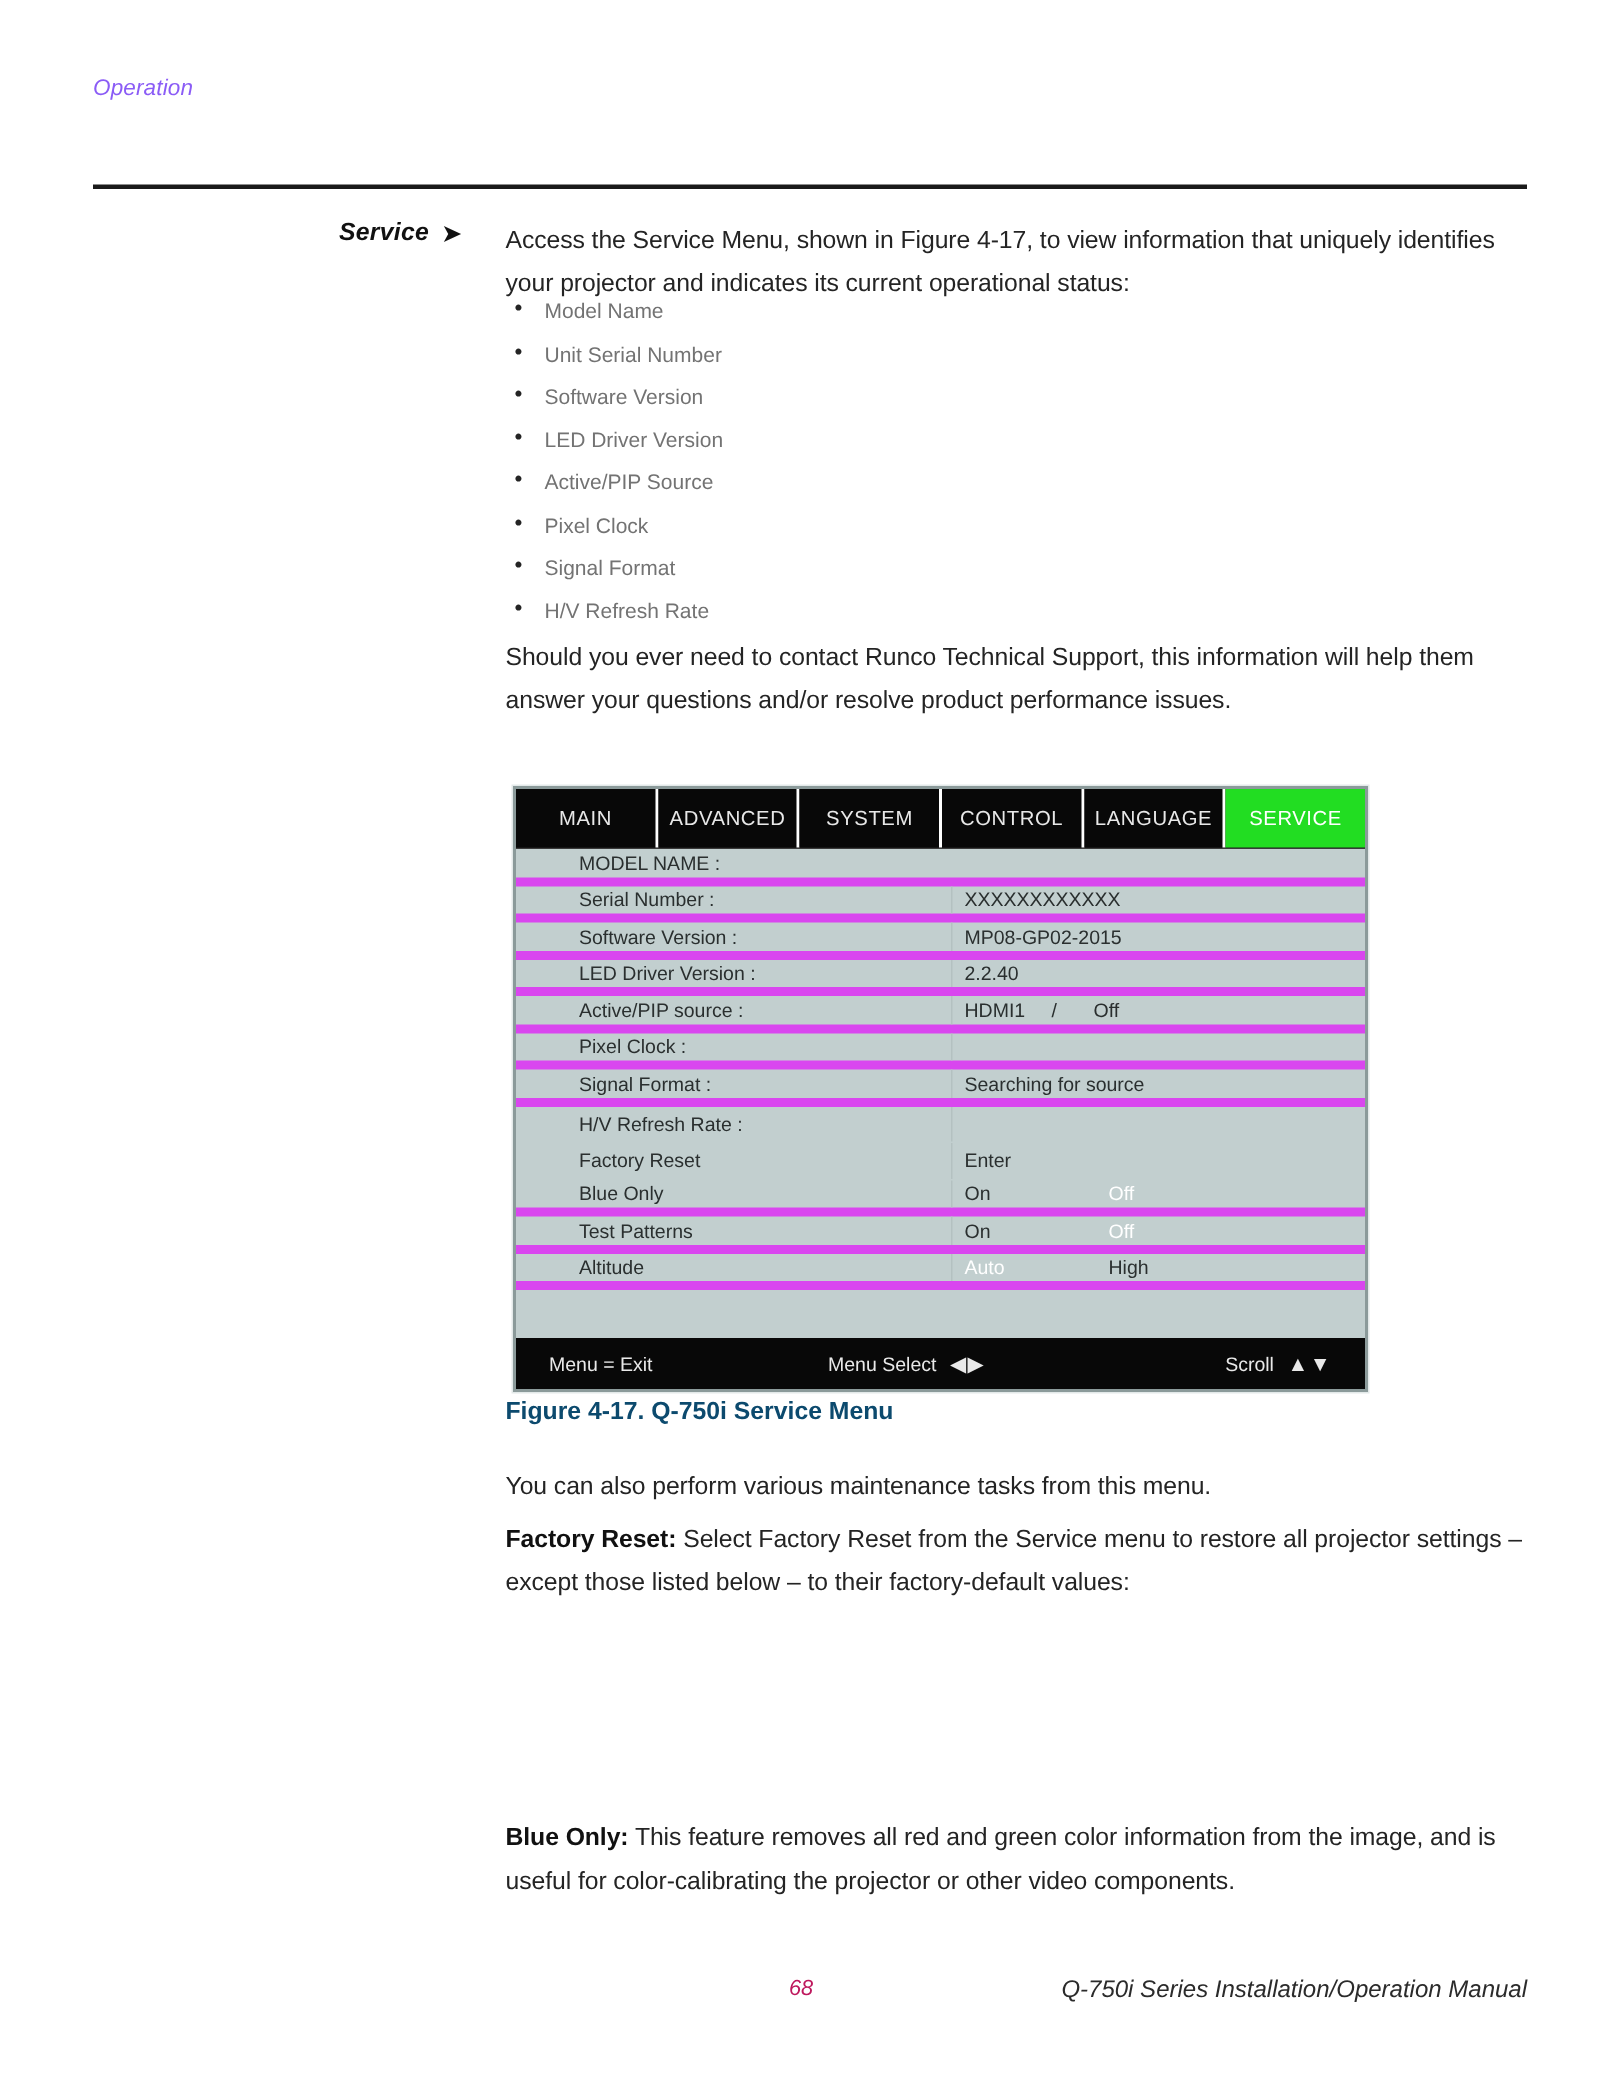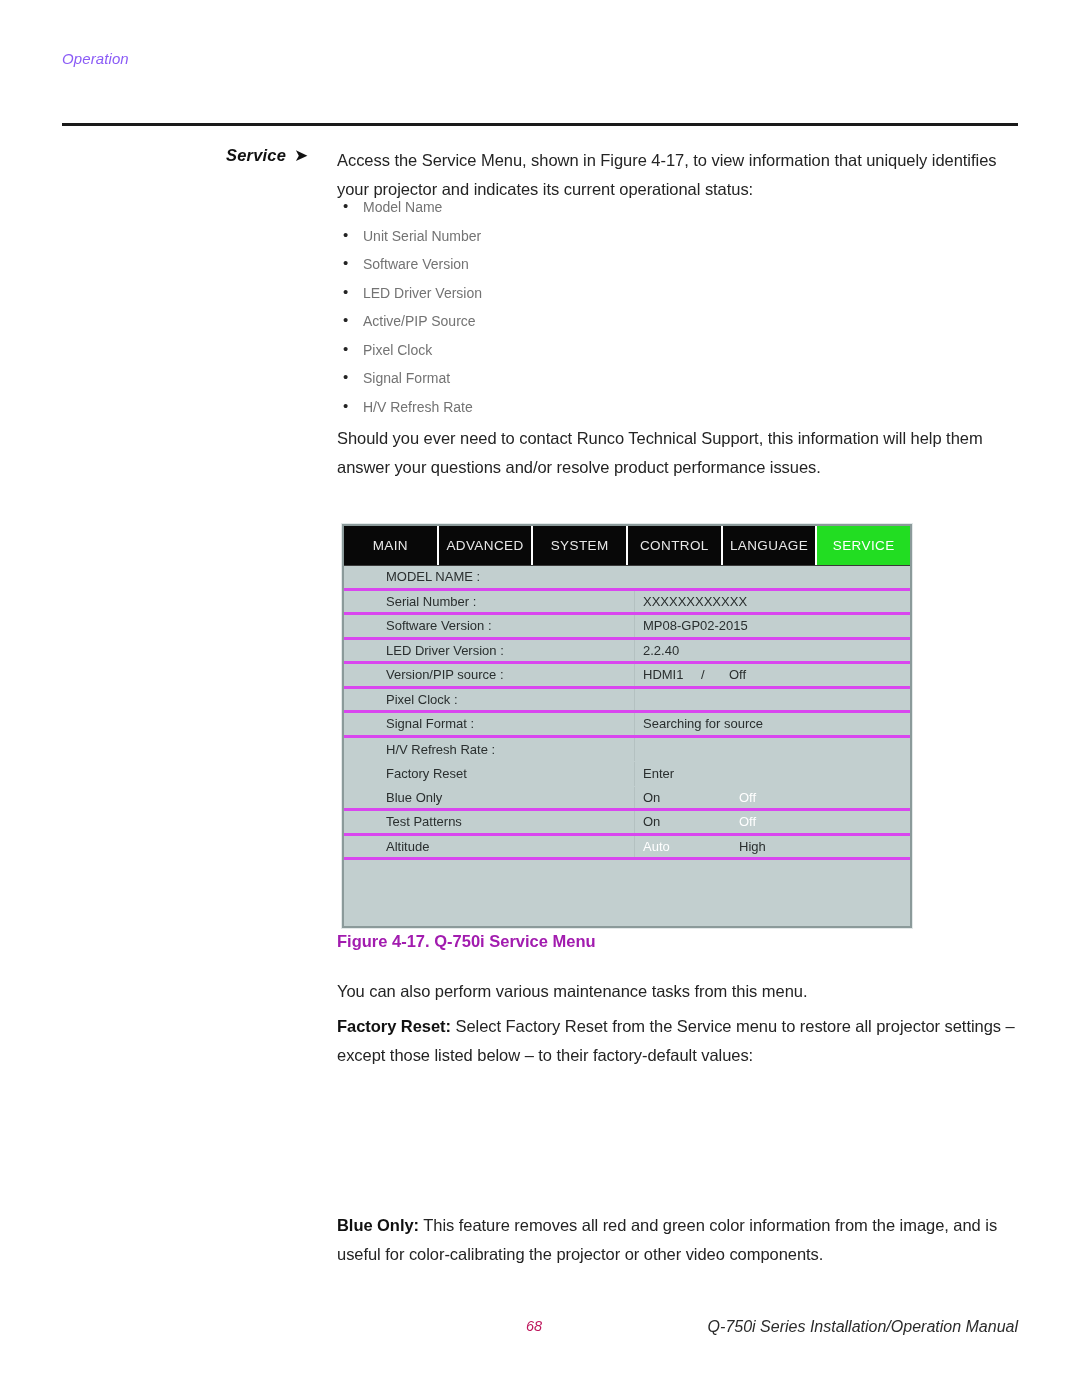--- a/index.html
+++ b/index.html
@@ -126,21 +126,21 @@
   .osd-body {
     position: relative;
     height: 324px;
     background: #c2cfcf;
     padding: 0;
   }
   .osd-row {
     display: flex;
     height: 24.5px;
     align-items: center;
-    border-bottom: 3px solid #d946ef;
+    border-bottom: 6px solid #d946ef;
     font-size: 13px;
     color: #2a2f2f;
   }
   .osd-row.noline { border-bottom: 1px solid transparent; }
   .osd-label {
     width: 290px;
     padding-left: 42px;
     white-space: nowrap;
   }
   .osd-value {
@@ -173,21 +173,21 @@
   .osd-footer .f2 { position: absolute; left: 208px; }
   .osd-footer .f3 { position: absolute; right: 22px; }
   .osd-footer .glyphs { letter-spacing: 1px; margin-left: 9px; font-size: 14px; }
 
   .fig-caption {
     position: absolute;
     left: 337px;
     top: 932px;
     font-weight: bold;
     font-size: 16.5px;
-    color: #a21caf;
+    color: #0c4a6e;
   }
 
   
   .pg-num {
     position: absolute;
     left: 526px;
     top: 1318px;
     font-size: 14.5px;
     font-style: italic;
     color: #be185d;
@@ -265,21 +265,21 @@
       </div>
 
       <div class="osd-row">
         <div class="osd-label">LED Driver Version :</div>
         <div class="osd-value">
           <span class="opt">2.2.40</span>
         </div>
       </div>
 
       <div class="osd-row">
-        <div class="osd-label">Version/PIP source :</div>
+        <div class="osd-label">Active/PIP source :</div>
         <div class="osd-value">
           <span class="opt" style="min-width:58px">HDMI1</span>
           <span class="opt" style="min-width:28px">/</span>
           <span class="opt">Off</span>
         </div>
       </div>
 
       <div class="osd-row">
         <div class="osd-label">Pixel Clock :</div>
         <div class="osd-value">
@@ -328,20 +328,29 @@
         <div class="osd-label">Altitude</div>
         <div class="osd-value">
           <span class="opt first sel">Auto</span>
           <span class="opt">High</span>
         </div>
       </div>
 
       <div class="osd-spacer"></div>
     </div>
 
+    <div class="osd-footer">
+      <span class="f1">Menu = Exit</span>
+      <span class="f2">
+        <span>Menu Select</span><span class="glyphs">◀▶</span>
+      </span>
+      <span class="f3">
+        <span>Scroll</span><span class="glyphs">▲▼</span>
+      </span>
+    </div>
   </div>
 
   <div class="fig-caption">Figure 4-17. Q-750i Service Menu</div>
 
   <div class="body-col" style="top:977px;">
     <p class="para">You can also perform various maintenance tasks from this menu.</p>
   </div>
 
   <div class="body-col" style="top:1012px;">
     <p class="para"><b>Factory Reset:</b><span> Select Factory Reset from the Service menu to restore all projector settings – except those listed below – to their factory-default values:</span></p>

